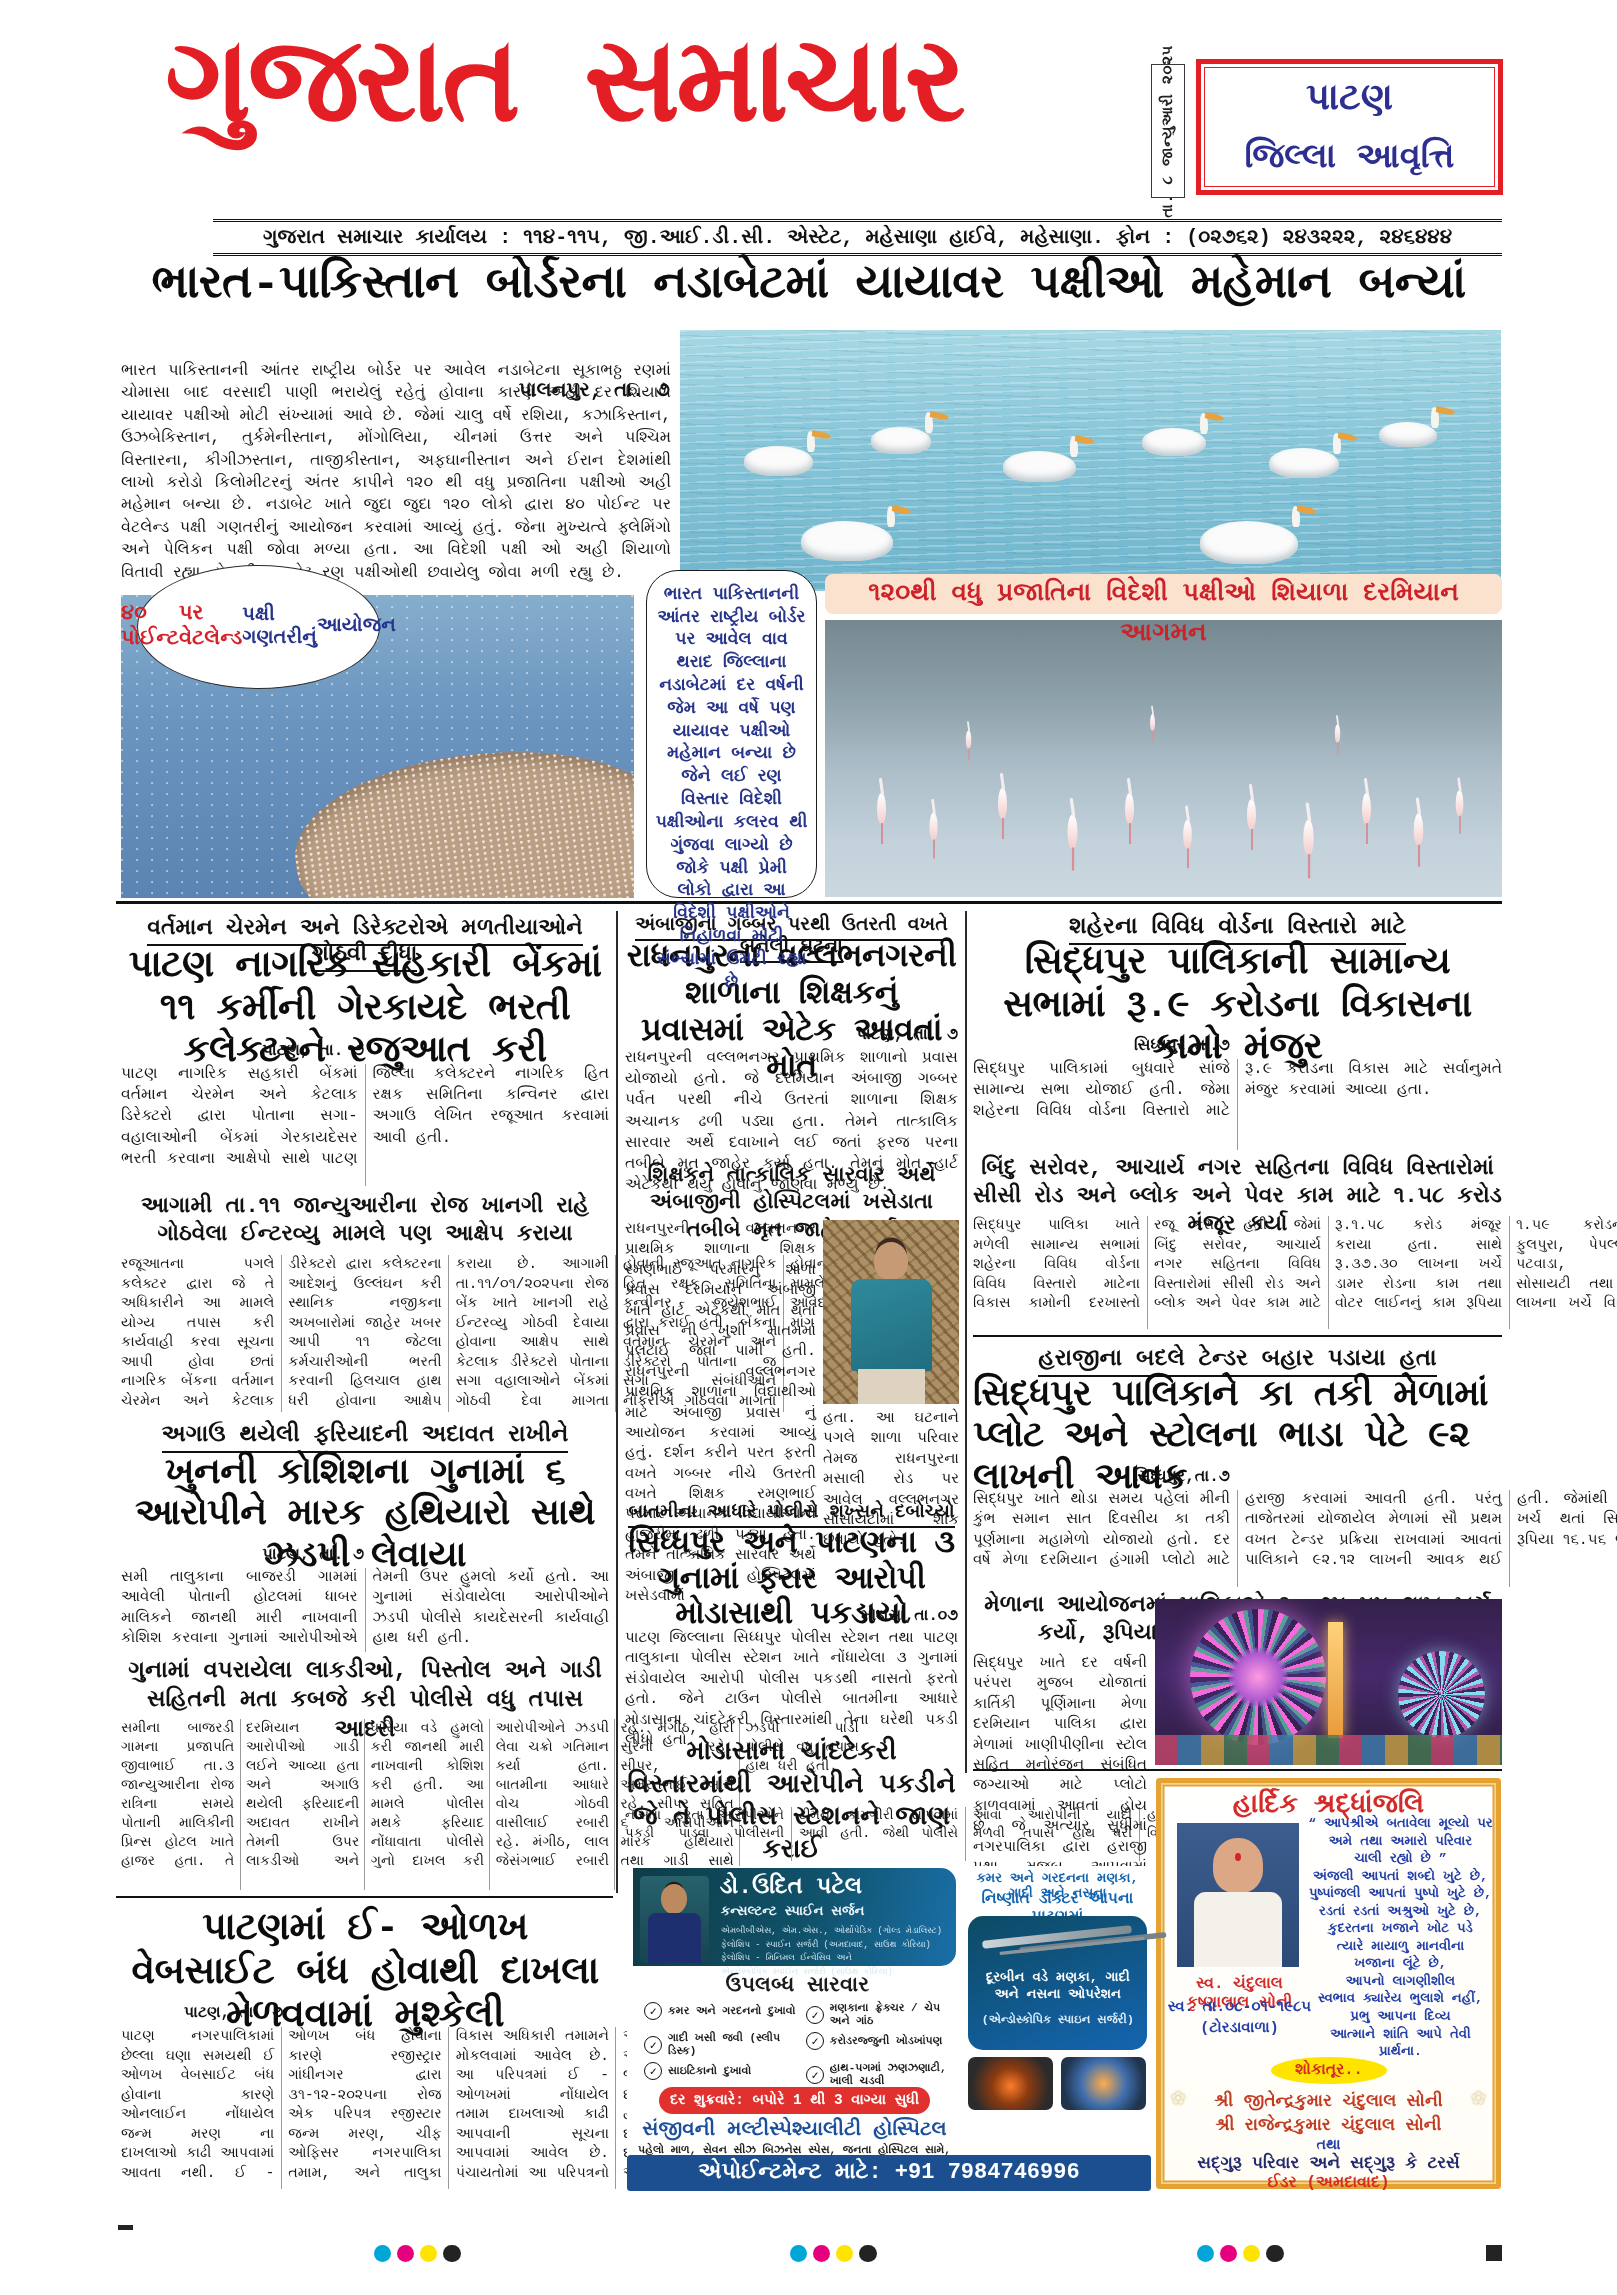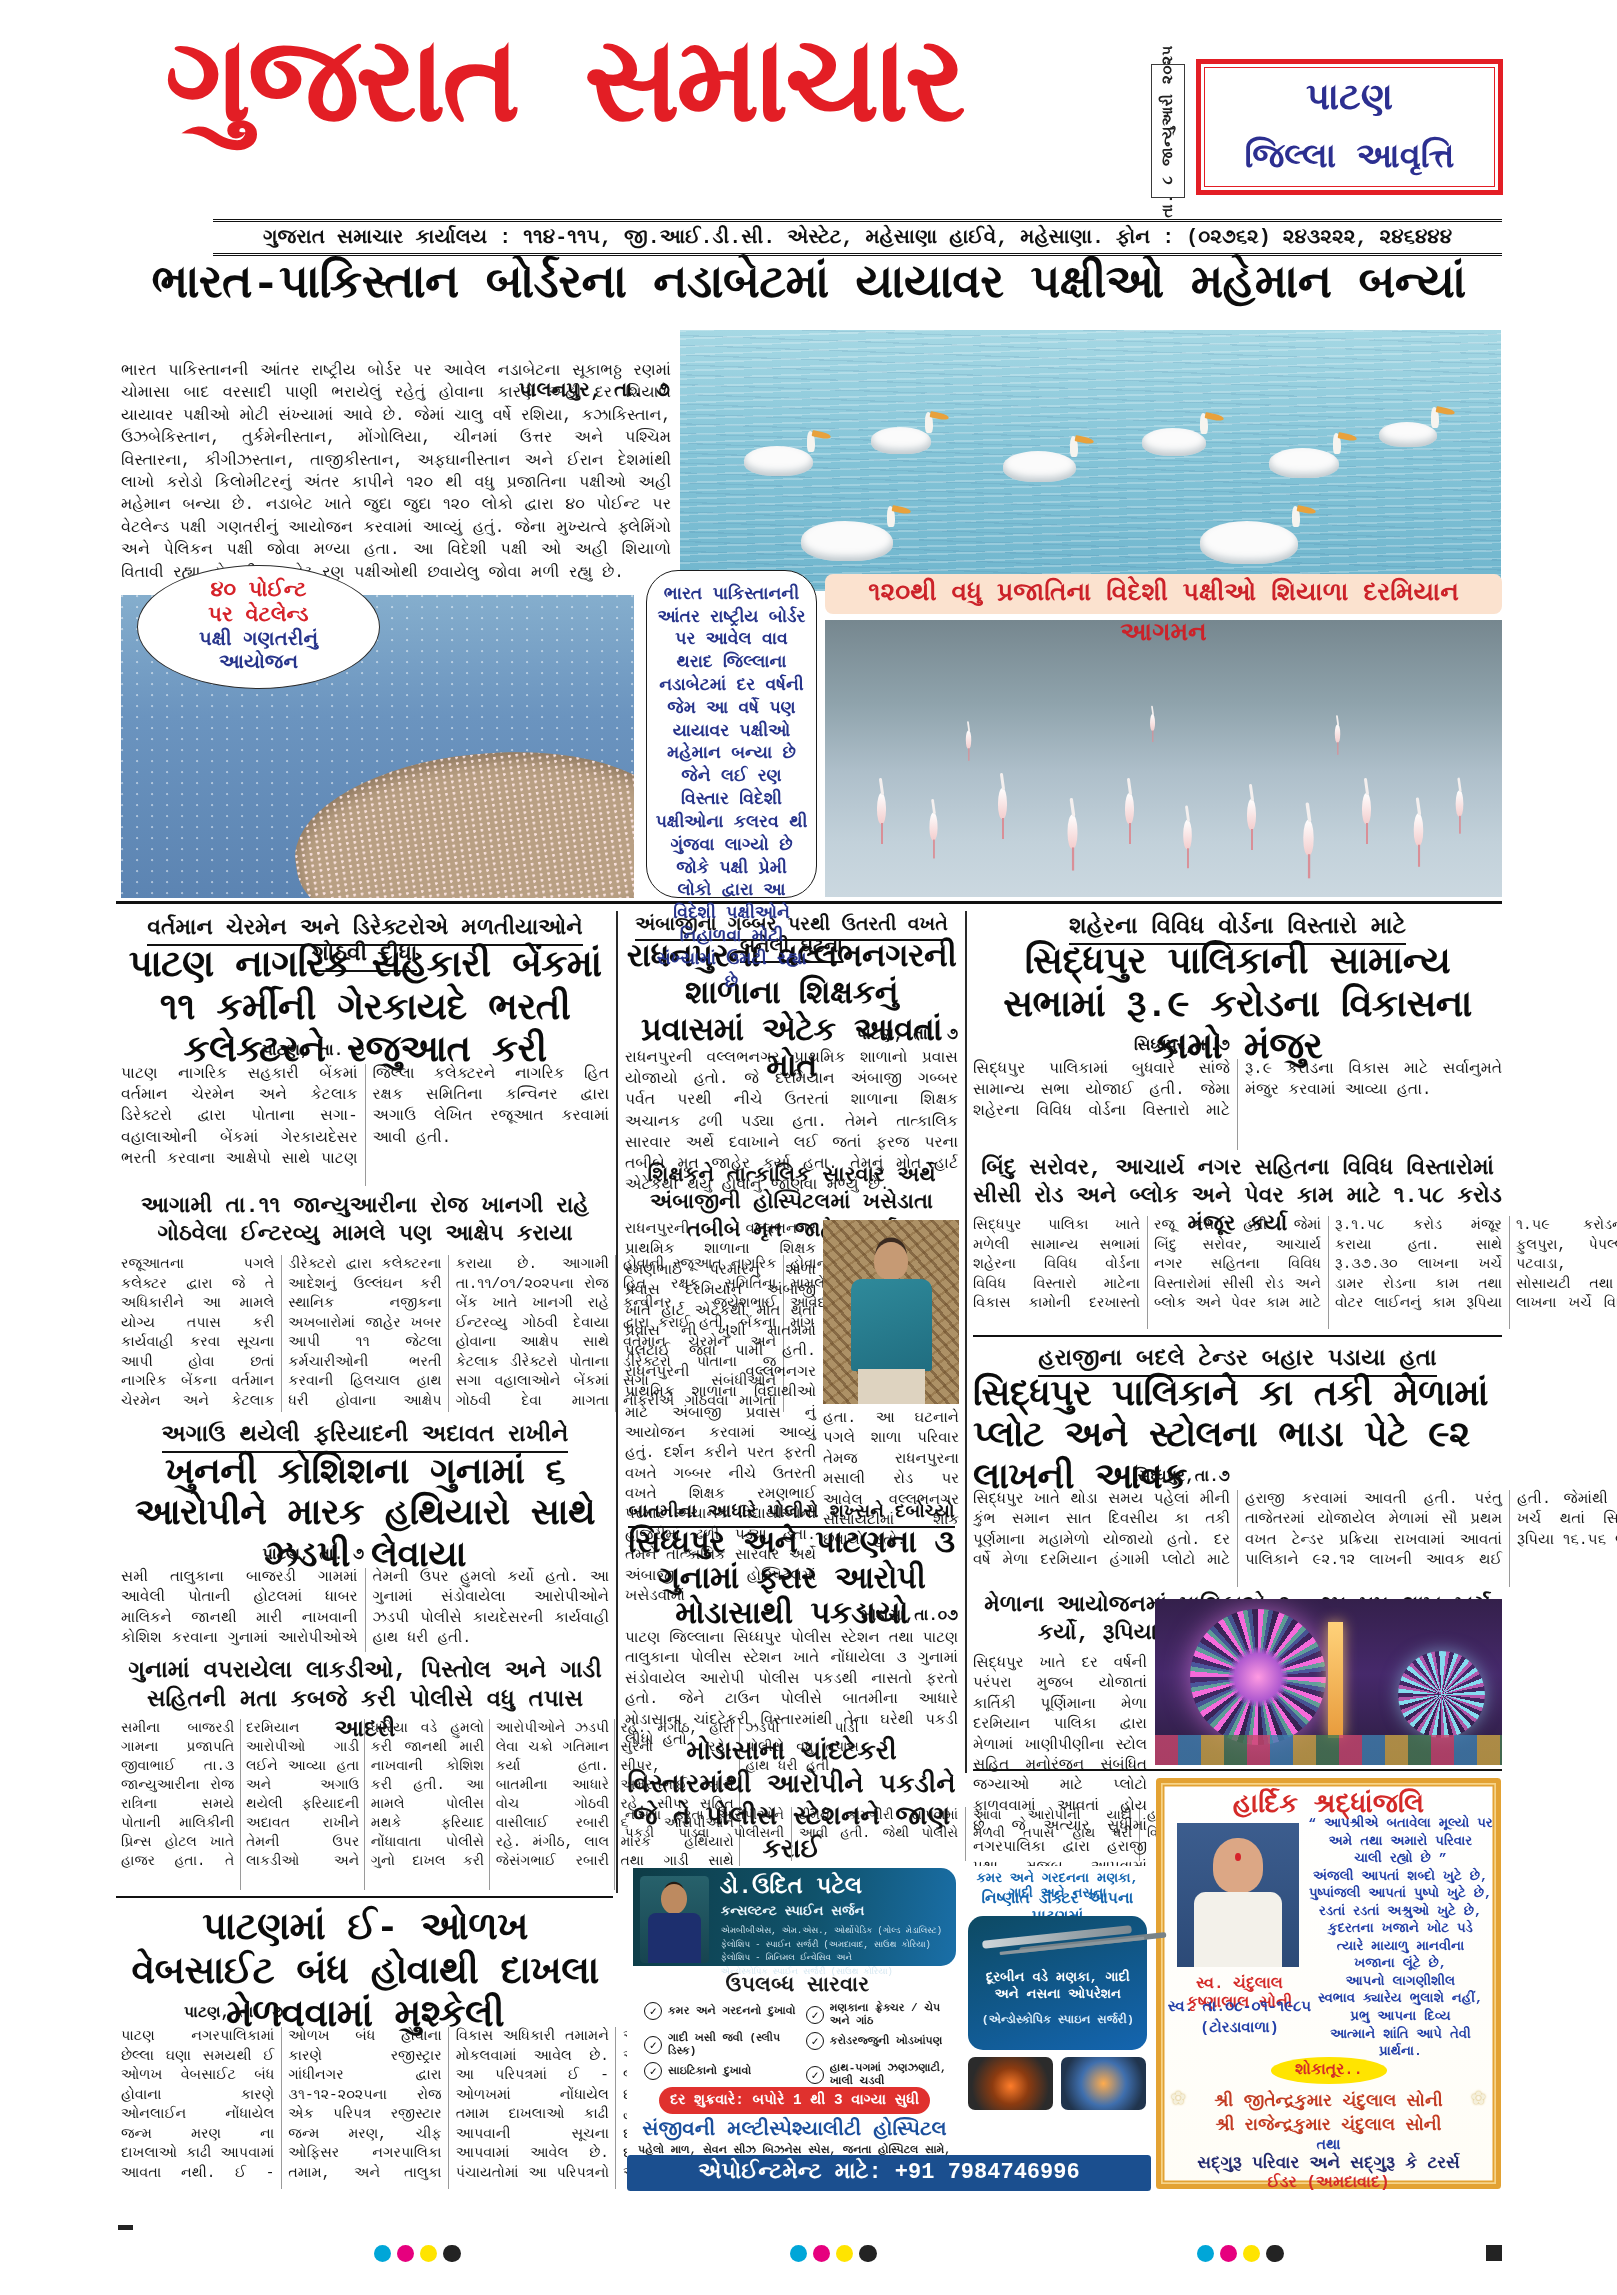--- a/index.html
+++ b/index.html
@@ -36,21 +36,21 @@
   #lead-body{left:121px;top:360px;width:550px;height:230px;font-size:16px;line-height:1.4;}
   #ph-pelican{left:680px;top:330px;width:821px;height:261px;background:linear-gradient(180deg,#a6d8e4 0%,#86c5d8 45%,#6fb5cd 100%);}
   #ph-pelican .ripples{position:absolute;inset:0;background:repeating-linear-gradient(178deg,rgba(255,255,255,.25) 0 1.7px,transparent 1.7px 8px),repeating-linear-gradient(2deg,rgba(60,110,150,.12) 0 1.2px,transparent 1.2px 9.8px);}
   .pel{position:absolute;background:#fbfbfb;border-radius:55% 60% 48% 48%;box-shadow:inset 0 -4.6px 7px rgba(120,140,150,.45);}
   .pel:before{content:"";position:absolute;right:-2.3px;top:-15px;width:8px;height:21px;background:#f6f4ef;border-radius:40% 60% 30% 30%;}
   .pel:after{content:"";position:absolute;right:-17.3px;top:-14px;width:18.5px;height:5.8px;background:#e8a13c;border-radius:1.2px 60% 60% 1.2px;transform:rotate(12deg);}
   #ph-aerial{left:121px;top:595px;width:513px;height:303px;background:linear-gradient(180deg,#85aecd 0%,#6b94bf 40%,#5c84b2 100%);}
   #ph-aerial .speck{position:absolute;inset:0;background-image:radial-gradient(circle at 1.2px 1.2px,rgba(255,255,255,.85) 0.9px,transparent 1.4px);background-size:15px 11px;opacity:.55;}
   #ph-aerial .island{position:absolute;left:34%;top:52%;width:75%;height:60%;background:#b9a084;border-radius:45% 55% 40% 50%;transform:rotate(-8deg);box-shadow:inset 0 5.8px 17.3px rgba(90,70,50,.5);}
   #ph-aerial .island .pink{position:absolute;inset:0;border-radius:inherit;background-image:radial-gradient(circle at 1.2px 1.2px,rgba(252,228,226,.95) 1.2px,transparent 1.7px);background-size:7.5px 5.8px;}
-  #oval{left:137px;top:565px;width:241px;height:122px;background:#fff;border:1.7px solid #2b2b2b;border-radius:50%;display:flex;flex-direction:column;align-items:center;justify-content:center;line-height:1.18;z-index:5;}
+  #oval{left:137px;top:565px;width:241px;height:122px;background:#fff;border:1.7px solid #2b2b2b;border-radius:50%;display:flex;flex-direction:row;align-items:center;justify-content:center;line-height:1.18;z-index:5;}
   #oval .r{color:#d6232a;font-size:21px;font-weight:800;}
   #oval .bl{color:#27348b;font-size:19.6px;font-weight:800;}
   #side-box{left:646px;top:570px;width:171px;height:328px;background:#fff;border:1.7px solid #1c1c1c;border-radius:32px;box-sizing:border-box;padding:12.7px 8px;font-size:17.3px;line-height:1.32;color:#27348b;font-weight:600;text-align:center;z-index:4;}
   #banner{left:825px;top:574px;width:677px;height:40px;background:#fbe2cf;border-radius:8px;color:#cc2229;font-size:25px;font-weight:800;text-align:center;line-height:40px;z-index:4;}
   #ph-flam{left:825px;top:620px;width:677px;height:277px;background:linear-gradient(180deg,#76878f 0%,#8fa3ac 30%,#aebfca 55%,#c2d1da 80%,#cbd8e0 100%);}
   .fl{position:absolute;width:9.2px;height:31px;background:linear-gradient(180deg,#ffffff,#f3cdcd);border-radius:50% 50% 45% 45%;}
   .fl:before{content:"";position:absolute;left:2.9px;top:-15px;width:2.9px;height:17.3px;background:#f4efee;border-radius:2.3px;transform:rotate(-8deg);}
   .fl:after{content:"";position:absolute;left:4px;bottom:-19.6px;width:1.7px;height:21px;background:#d98f97;}
   #rule-mid{left:116px;top:901px;width:1386px;height:2.9px;}
   #vr1{left:616px;top:911px;width:1.7px;height:982px;background:#2a2a2a;}

